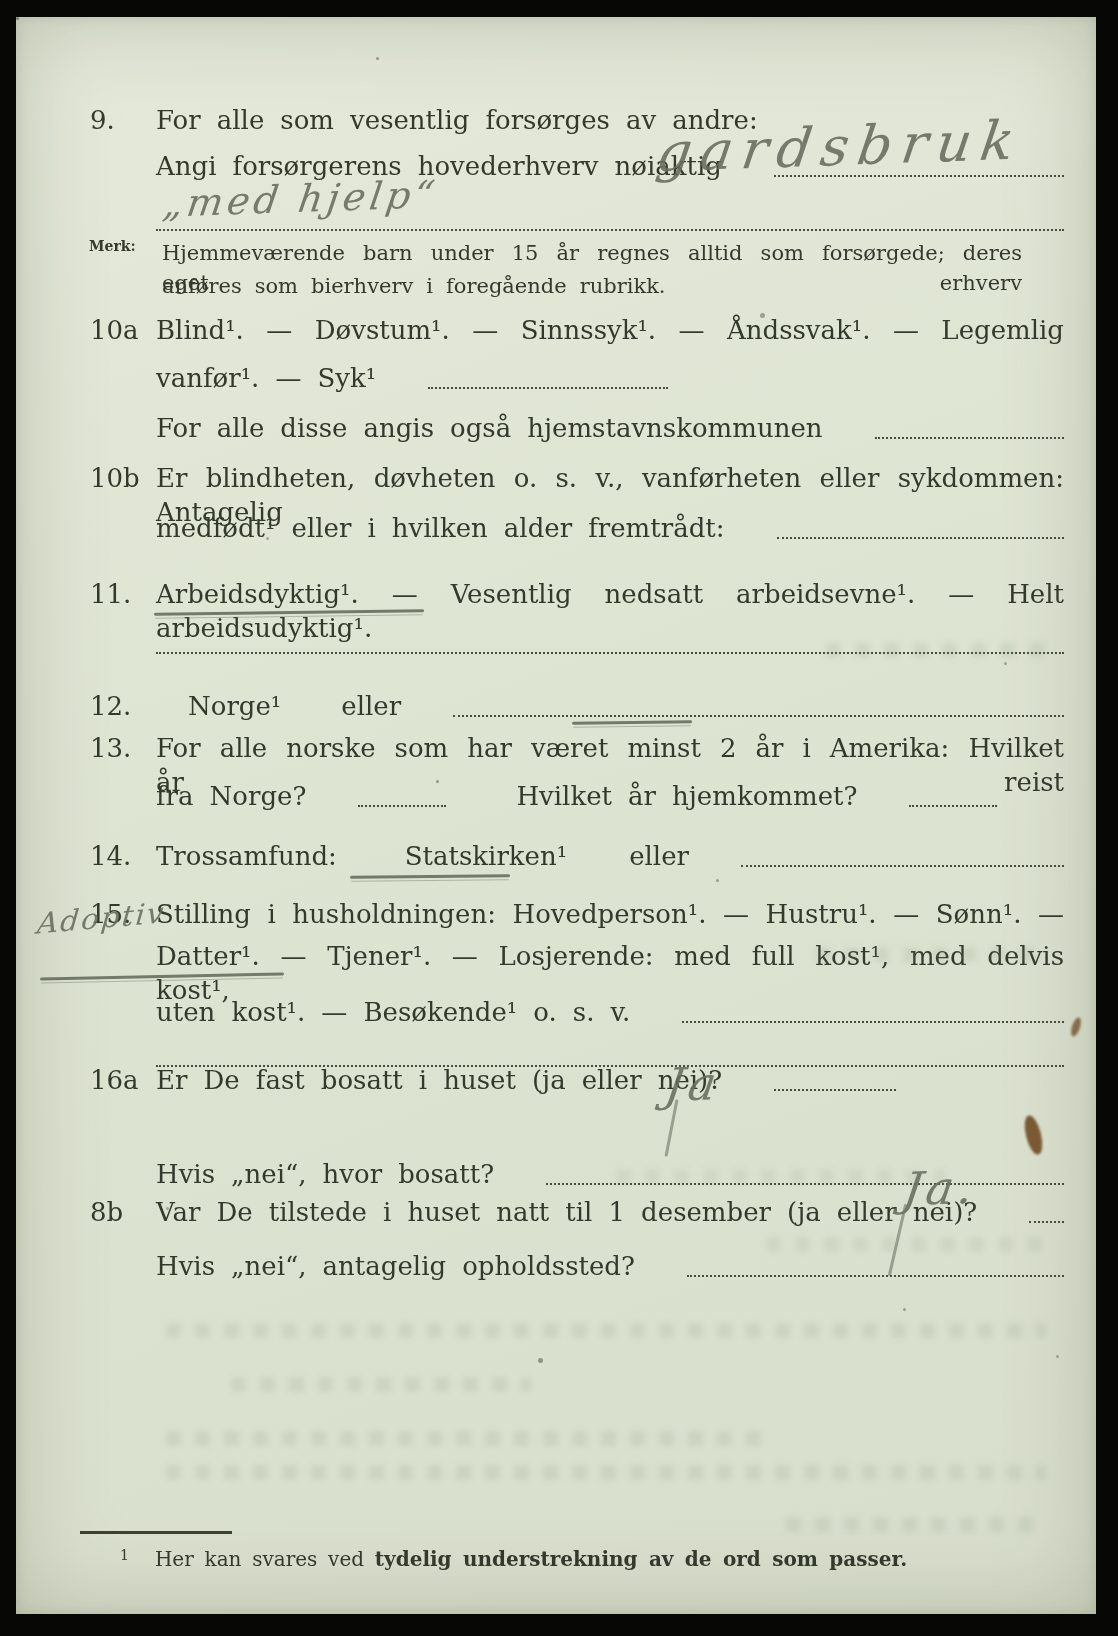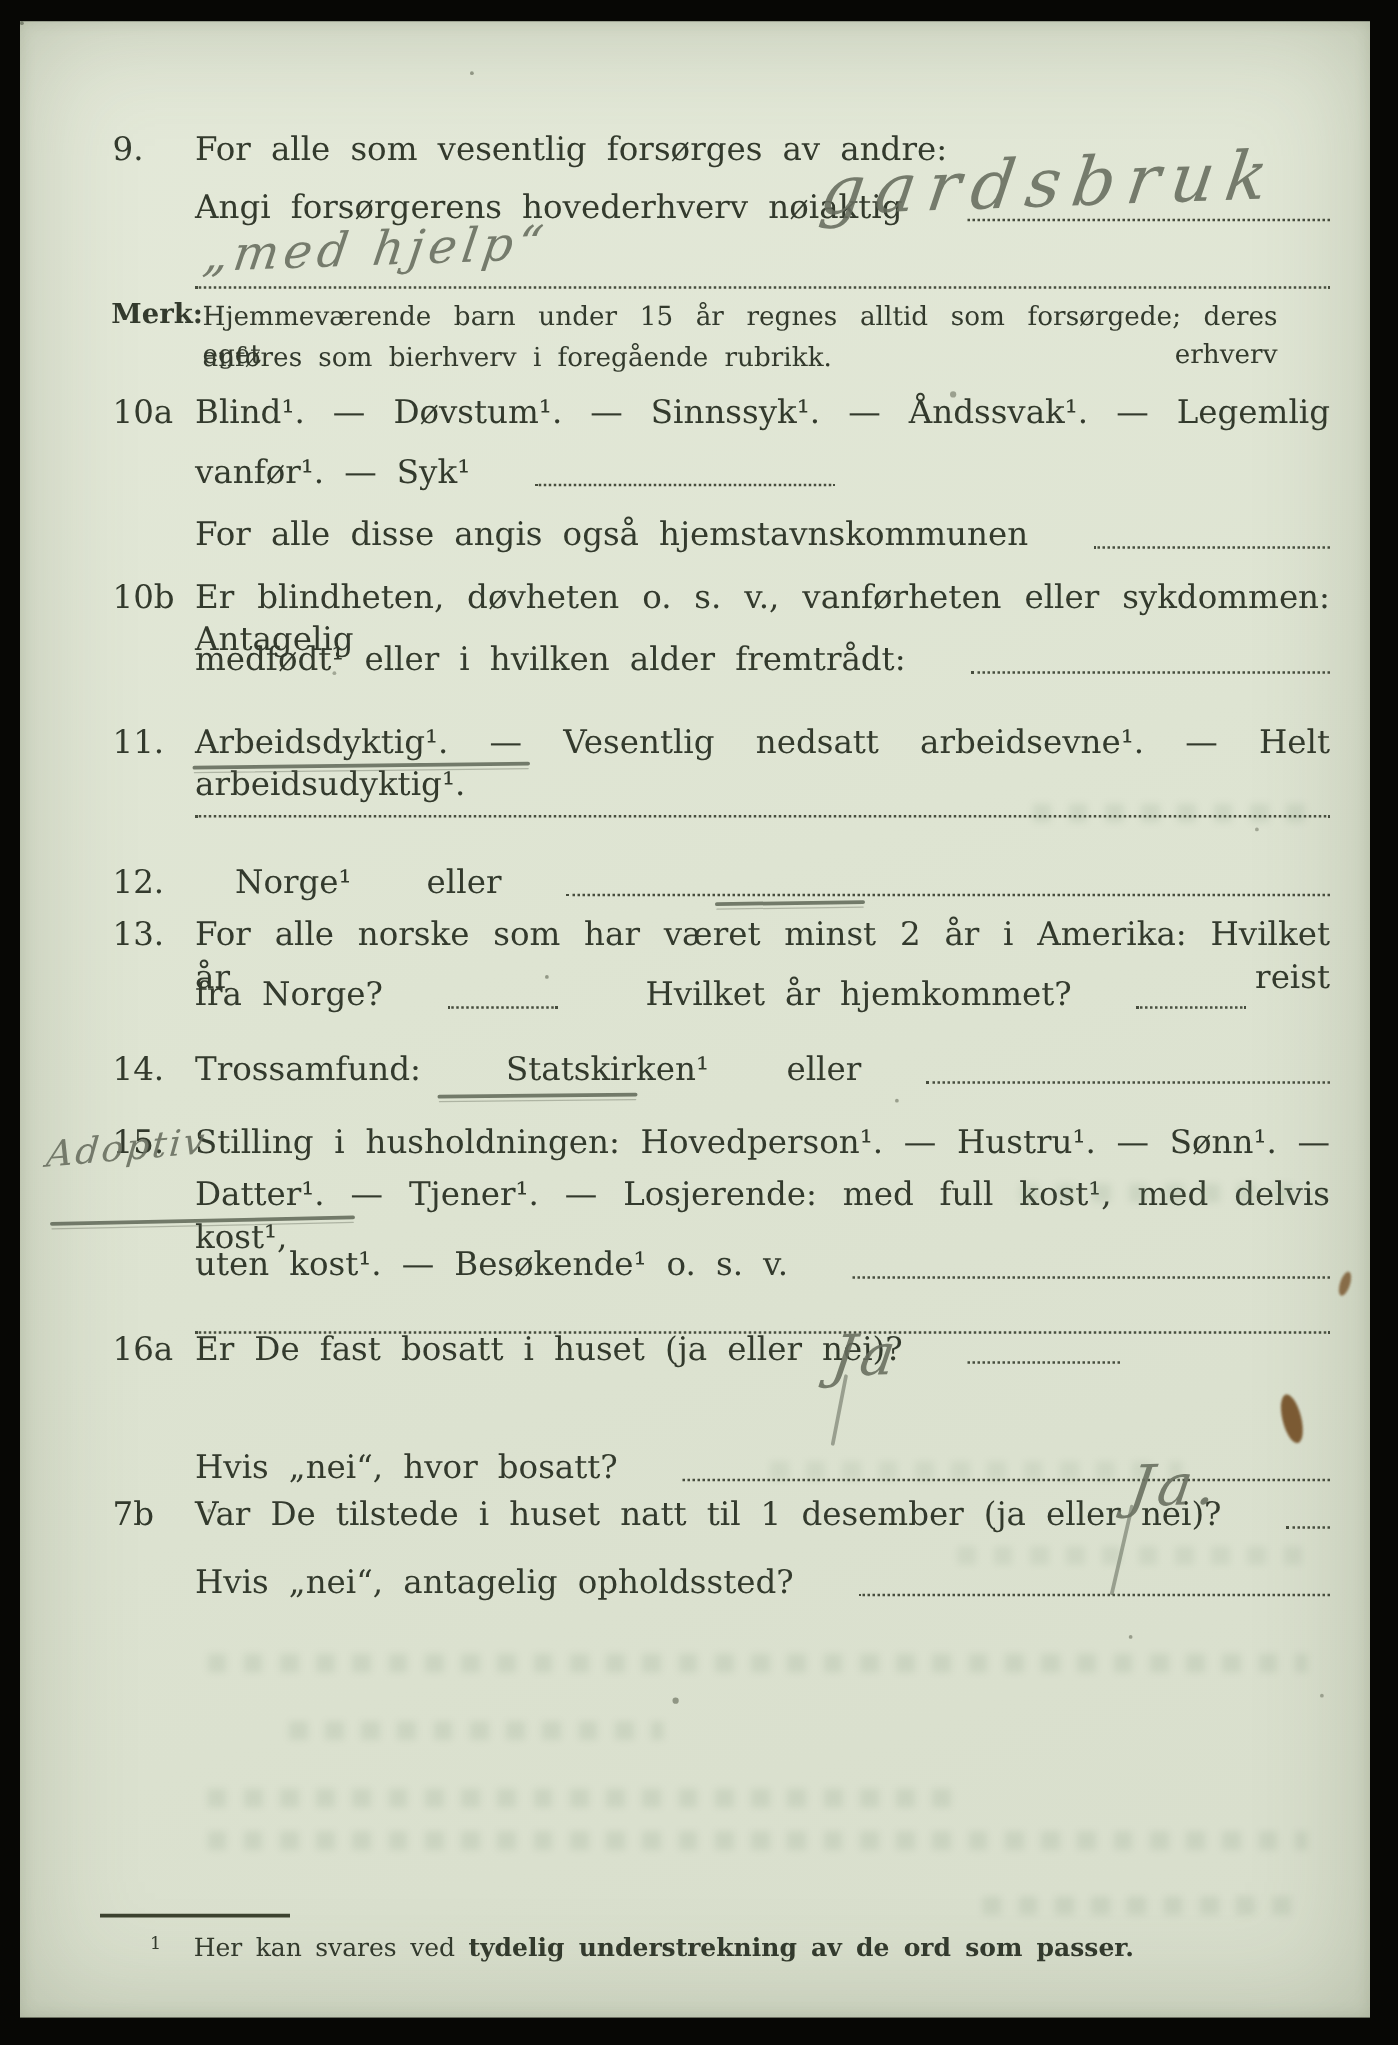--- a/index.html
+++ b/index.html
@@ -30,21 +30,21 @@
   .flexrow .txt{flex:0 0 auto;}
   .dots{
     border-bottom:2px dotted #474d3e;height:0;align-self:flex-end;
     margin:0 0 6px 8px;
   }
   .dots.grow{flex:1 1 auto;}
   .dotline{
     position:absolute;left:140px;width:908px;height:0;
     border-bottom:2px dotted #474d3e;
   }
-  .merk-label{position:absolute;left:73px;top:221px;font-weight:bold;font-size:22px;}
+  .merk-label{position:absolute;left:73px;top:221px;font-weight:bold;font-size:14px;}
   .merk{font-size:21px;line-height:30px;height:30px;left:146px;width:860px;}
   .hand{
     position:absolute;
     font-style:italic;color:#676d5e;opacity:.88;
     transform:skewX(-10deg) rotate(-2deg);
     letter-spacing:4px;white-space:nowrap;
   }
   .hu{
     position:absolute;height:3px;background:#586050;opacity:.8;border-radius:2px;
     box-shadow:0 4px 0 -1px rgba(88,96,80,.45);
@@ -175,21 +175,21 @@
     <span class="dots" style="width:122px"></span>
   </div>
   <div class="hand" style="left:650px;top:1040px;font-size:46px">Ja</div>
   <div class="stroke" style="left:654px;top:1082px;height:58px;transform:rotate(11deg)"></div>
   <div class="row flexrow" style="top:1140px">
     <span class="txt">Hvis „nei“, hvor bosatt?</span>
     <span class="dots grow"></span>
   </div>
 
   <div class="row flexrow" style="top:1178px">
-    <span class="num">7b</span>
+    <span class="num">8b</span>
     <span class="txt">Var De tilstede i huset natt til 1 desember (ja eller nei)?</span>
     <span class="dots" style="width:125px"></span>
   </div>
   <div class="hand" style="left:888px;top:1144px;font-size:46px">Ja.</div>
   <div class="stroke" style="left:880px;top:1186px;height:74px;transform:rotate(13deg)"></div>
   <div class="row flexrow" style="top:1232px">
     <span class="txt">Hvis „nei“, antagelig opholdssted?</span>
     <span class="dots grow"></span>
   </div>
 

